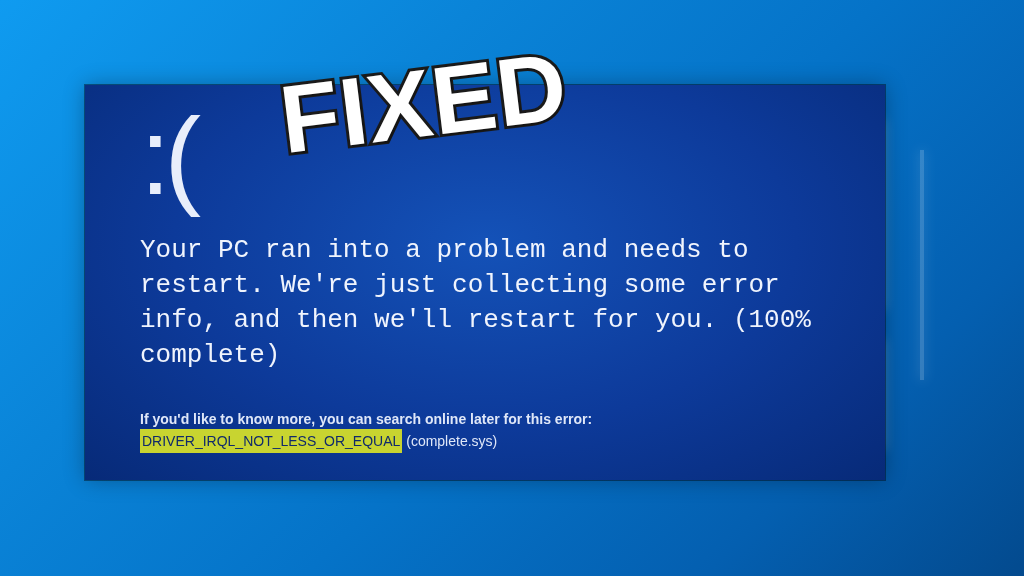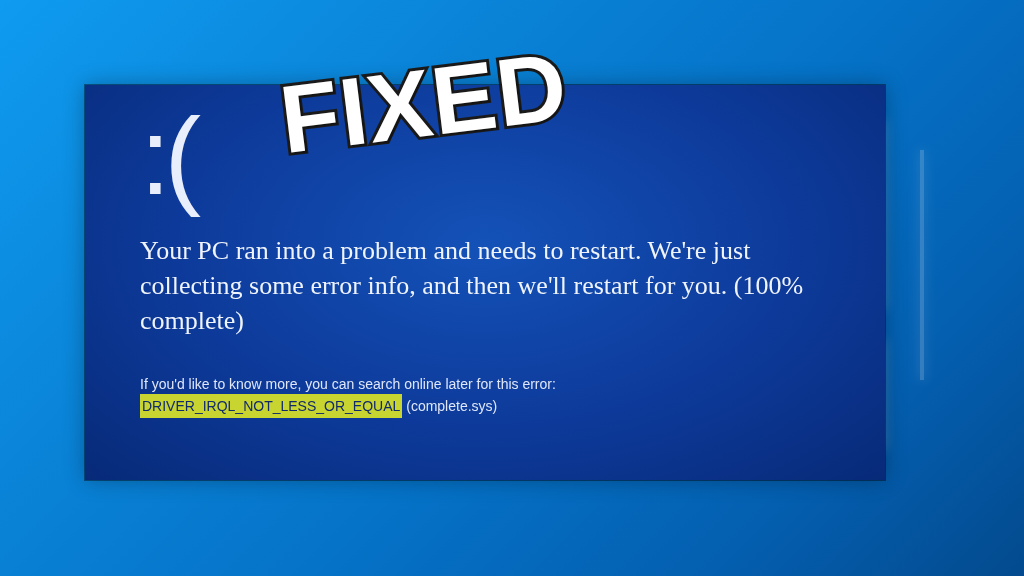--- a/index.html
+++ b/index.html
@@ -55,26 +55,26 @@
       margin-top: 4px;
       margin-bottom: 30px;
       font-family: "Segoe UI Light", "Segoe UI", sans-serif;
     }
     .msg {
       font-size: 26px;
       font-weight: 300;
       line-height: 1.35;
       max-width: 680px;
       color: #f0f4fd;
-      font-family: Liberation Serif, serif;
+      font-family: Liberation Mono, monospace;
     }
     .hint {
       margin-top: 38px;
       font-size: 14px;
-      font-weight: 400;
+      font-weight: 700;
       color: #dfe7f8;
     }
     .err-line {
       margin-top: 6px;
       font-size: 14px;
       font-weight: 300;
     }
     .err-code {
       background: #c8d430;
       color: #102a6b;

